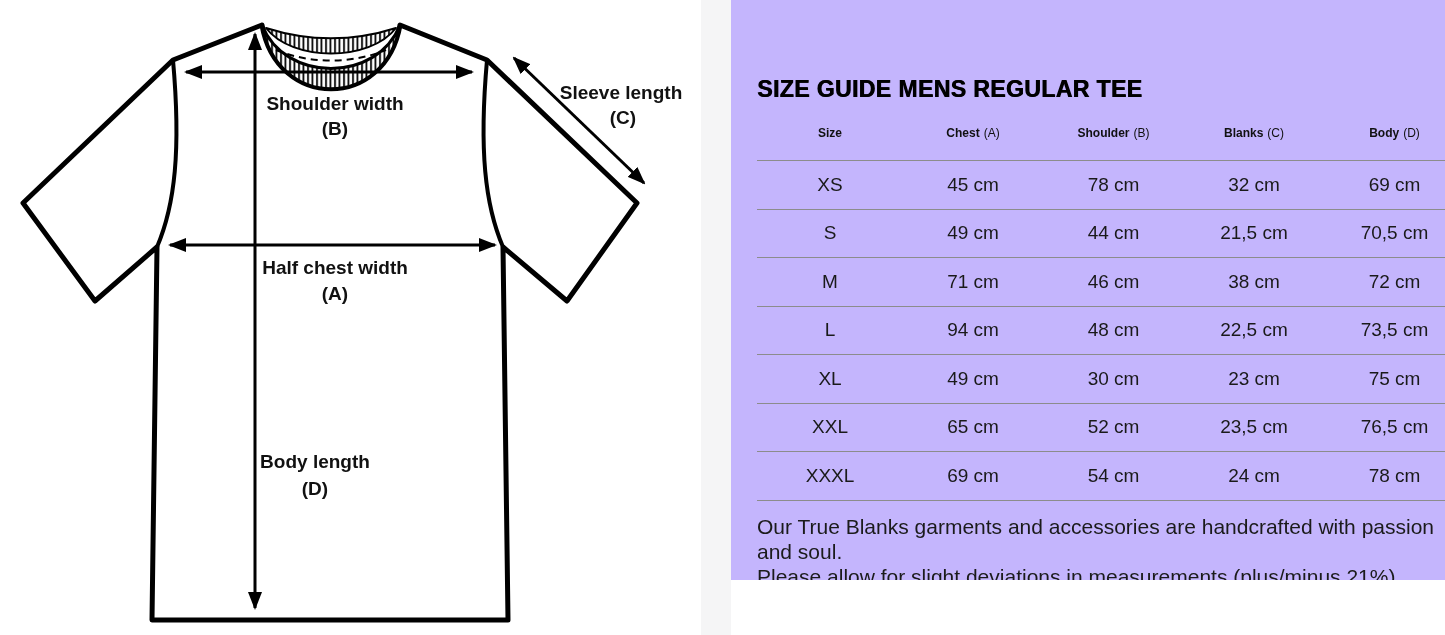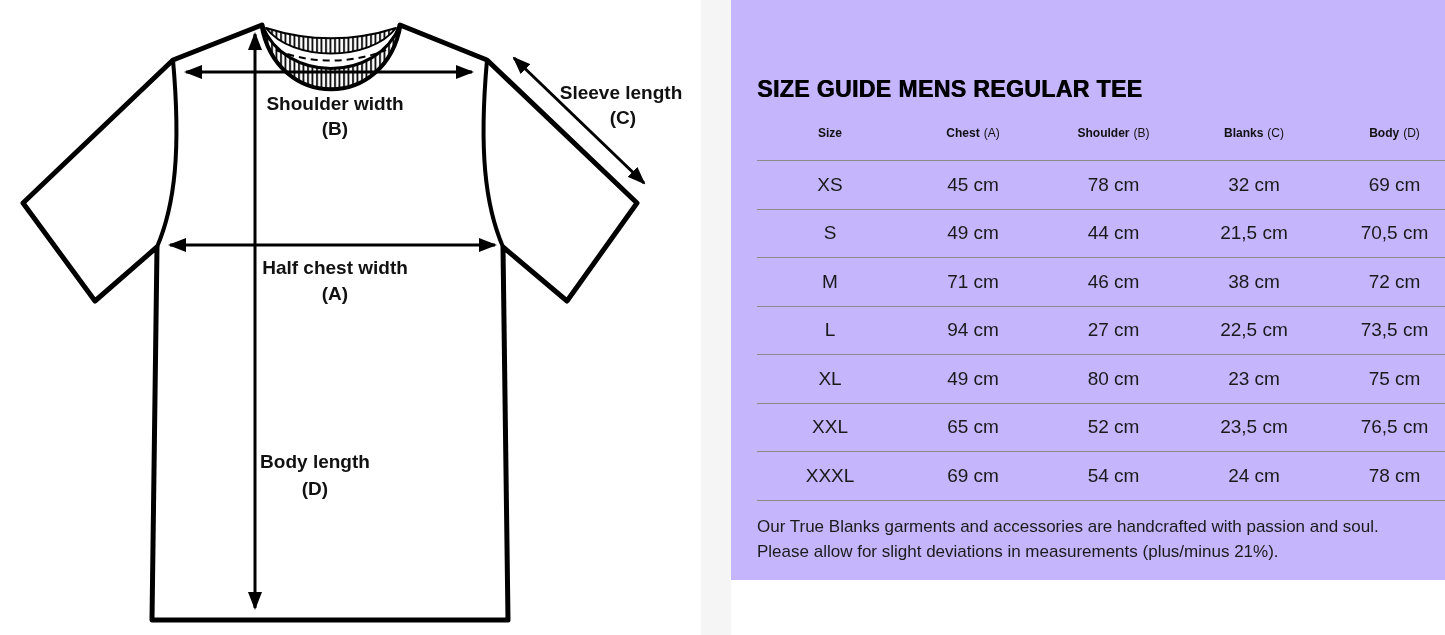--- a/index.html
+++ b/index.html
@@ -25,21 +25,21 @@
     display:grid;grid-template-columns:146px 140px 141px 140px 141px;
     align-items:center;border-bottom:1px solid #8c8c8c;
   }
   .sg-row.head{height:55px;border-bottom:1px solid #8c8c8c;}
   .sg-row.body{height:47.5px;}
   .sg-cell{text-align:center;font-size:19px;color:#1a1a1a;}
   .th{font-weight:700;font-size:12px;color:#111111;}
   .th-code{font-weight:400;}
   .th-code:not(:empty){margin-left:4px;}
   .note{
-    margin-top:13px;width:688px;font-size:17px;line-height:25px;color:#1b1b1b;
+    margin-top:13px;width:688px;font-size:21px;line-height:25px;color:#1b1b1b;
   }
   .diagram-label{
     font-family:"Liberation Sans", sans-serif;font-weight:700;font-size:19px;fill:#111111;
   }
 </style>
 </head>
 <body>
 
 <div class="diagram-panel">
   <svg width="701" height="635" viewBox="0 0 701 635" xmlns="http://www.w3.org/2000/svg">
@@ -125,28 +125,28 @@
     <div class="sg-row body">
       <div class="sg-cell">M</div>
       <div class="sg-cell">71 cm</div>
       <div class="sg-cell">46 cm</div>
       <div class="sg-cell">38 cm</div>
       <div class="sg-cell">72 cm</div>
     </div>
     <div class="sg-row body">
       <div class="sg-cell">L</div>
       <div class="sg-cell">94 cm</div>
-      <div class="sg-cell">27 cm</div>
+      <div class="sg-cell">48 cm</div>
       <div class="sg-cell">22,5 cm</div>
       <div class="sg-cell">73,5 cm</div>
     </div>
     <div class="sg-row body">
       <div class="sg-cell">XL</div>
       <div class="sg-cell">49 cm</div>
-      <div class="sg-cell">80 cm</div>
+      <div class="sg-cell">30 cm</div>
       <div class="sg-cell">23 cm</div>
       <div class="sg-cell">75 cm</div>
     </div>
     <div class="sg-row body">
       <div class="sg-cell">XXL</div>
       <div class="sg-cell">65 cm</div>
       <div class="sg-cell">52 cm</div>
       <div class="sg-cell">23,5 cm</div>
       <div class="sg-cell">76,5 cm</div>
     </div>

